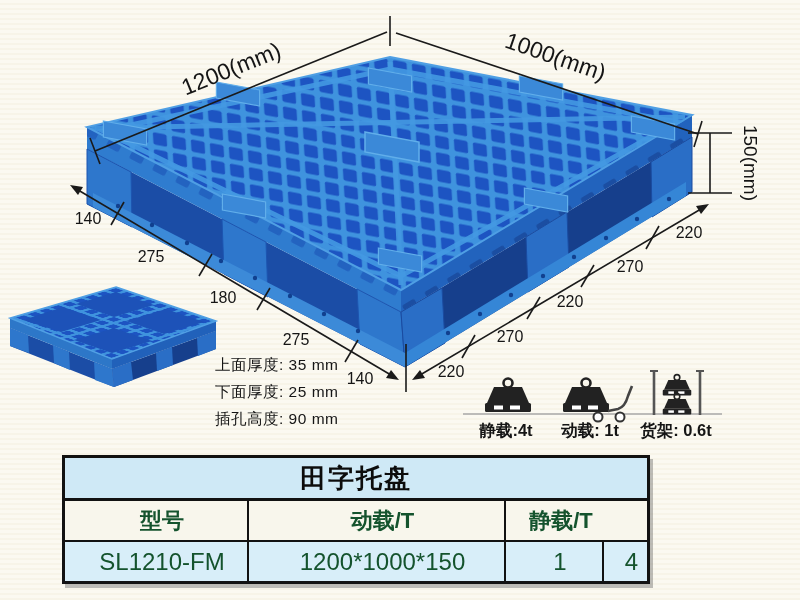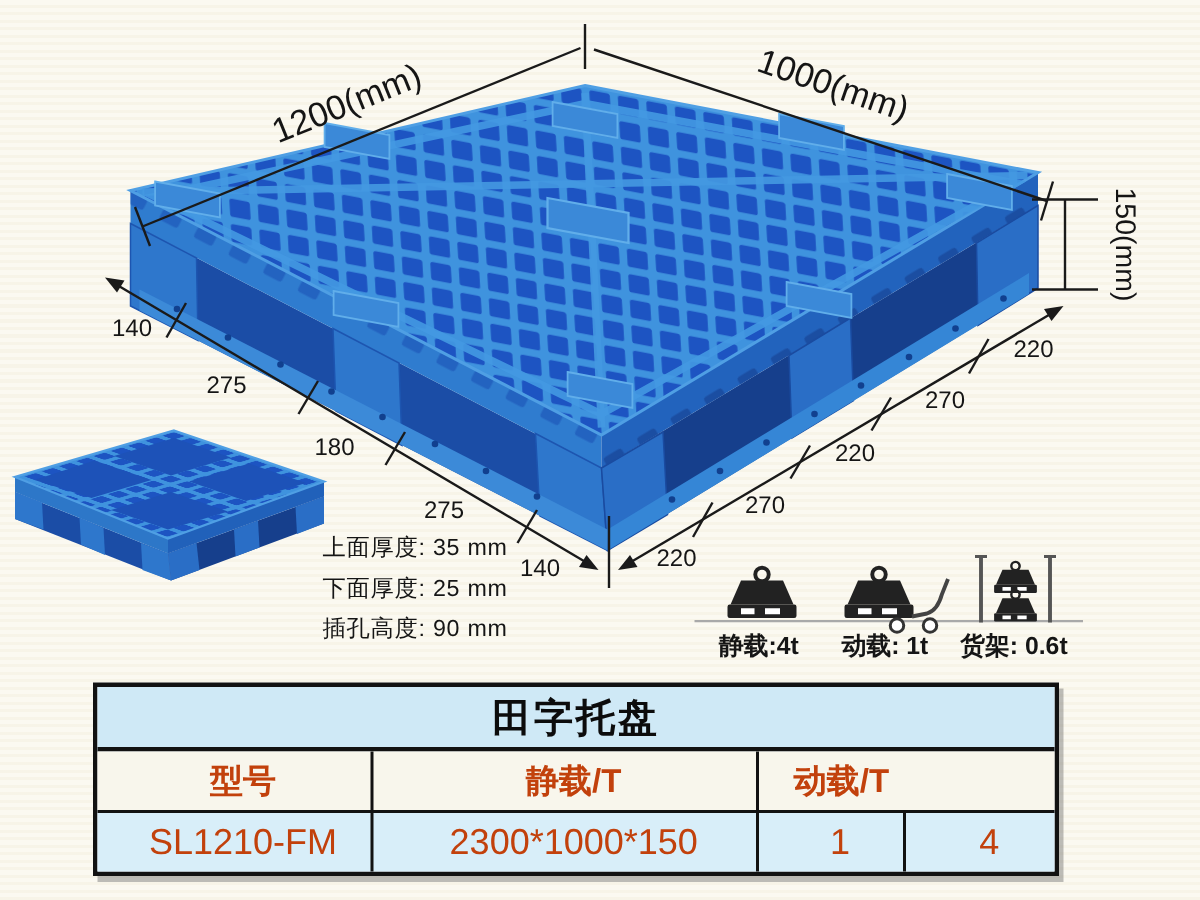--- a/index.html
+++ b/index.html
@@ -13,34 +13,34 @@
   .stage{position:relative;width:800px;height:600px;}
   .illustration{position:absolute;left:0;top:0;}
   svg text{fill:#151515;}
   .dim-num{font-size:16px;}
   .dim-big{font-size:23px;}
   .note-line{font-size:15.5px;font-weight:500;letter-spacing:.5px;}
   .load-label{font-size:16.5px;font-weight:600;}
 
   
   .spec-table{
-    position:absolute;left:62px;top:455px;width:644px;
+    position:absolute;left:62px;top:455px;width:588px;
     border:3px solid #121212;background:#fff;
     box-shadow:3px 4px 0 rgba(110,110,110,.45);
     box-sizing:border-box;
   }
   .t-title{
     height:40px;background:#cfe9f6;border-bottom:3px solid #121212;
     display:flex;align-items:center;justify-content:center;
     font-size:26px;font-weight:bold;color:#0c0c0c;letter-spacing:2px;
   }
   .t-grid{display:grid;grid-template-columns:184px 257px 98px 1fr;}
   .t-grid > div{
     display:flex;align-items:center;justify-content:center;
-    border-right:2.5px solid #121212;height:39px;color:#c2410c;
+    border-right:2.5px solid #121212;height:39px;color:#14532d;
     overflow:hidden;white-space:nowrap;padding-left:12px;
   }
   .t-grid > div:last-child{border-right:none;}
   .t-head{background:#f8f6ec;font-size:22px;font-weight:600;}
   .t-row{background:#d8eef9;border-top:2.5px solid #121212;font-size:24px;}
 </style>
 </head>
 <body>
 
 <div class="stage">
@@ -229,24 +229,24 @@
     <text class="load-label" x="506" y="436" text-anchor="middle">静载:4t</text>
     <text class="load-label" x="590" y="436" text-anchor="middle">动载: 1t</text>
     <text class="load-label" x="676" y="436" text-anchor="middle">货架: 0.6t</text>
   </g>
 </svg>
 
 <div class="spec-table">
   <div class="t-title">田字托盘</div>
   <div class="t-grid t-head">
     <div>型号</div>
+    <div>动载/T</div>
     <div>静载/T</div>
-    <div>动载/T</div>
   </div>
   <div class="t-grid t-row">
     <div>SL1210-FM</div>
-    <div>2300*1000*150</div>
+    <div>1200*1000*150</div>
     <div>1</div>
     <div>4</div>
   </div>
 </div>
 
 </div>
 
 </body></html>

